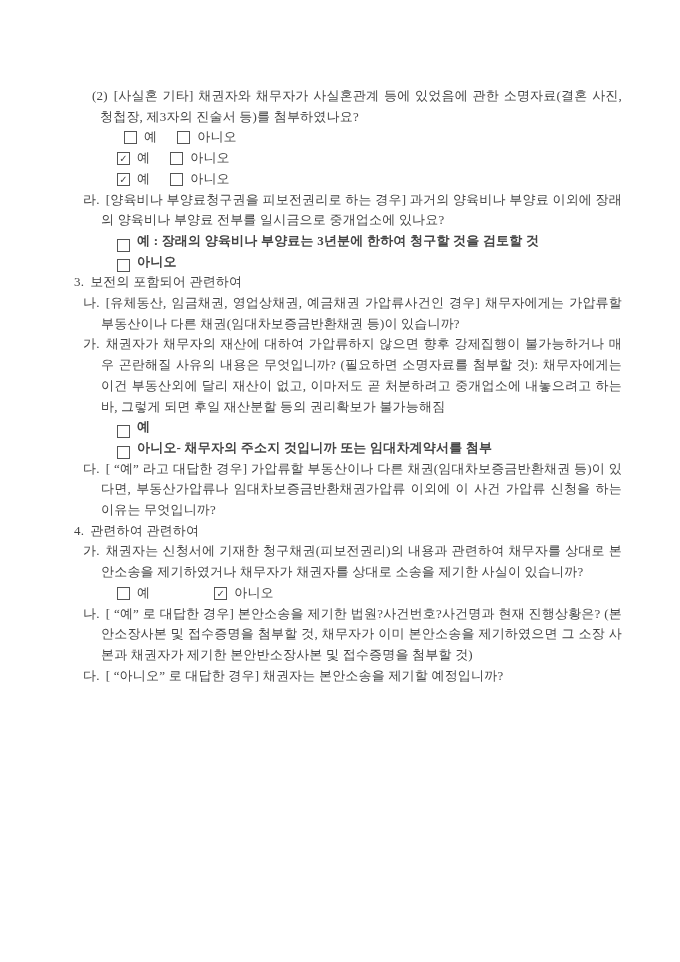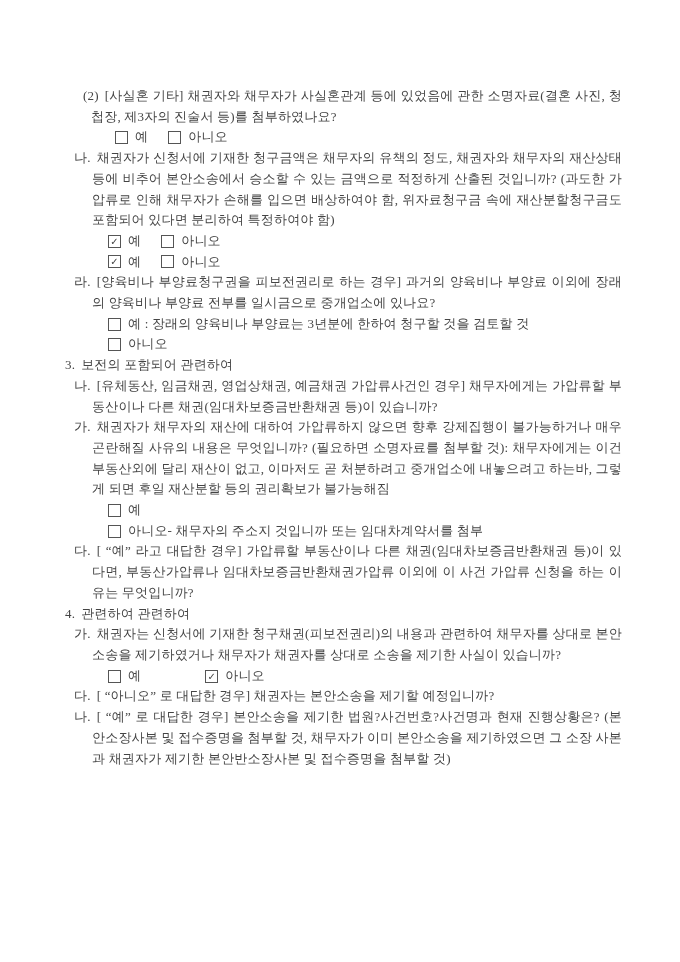--- a/index.html
+++ b/index.html
@@ -12,40 +12,41 @@
     overflow:hidden;
   }
   .doc{
     position:absolute;top:0;left:0;
     width:680px;
     padding-top:86px;
     box-sizing:border-box;
     font-size:13px;
     line-height:20.7px;
     letter-spacing:0.2px;
+    padding-left:9px;
   }
   .blk{
     text-align:justify;
     word-break:break-all;
     padding-right:58px;
   }
   .blk .lbl{margin-right:6px;}
   .l1{padding-left:78px;text-indent:-13px;}
   .l2{padding-left:92px;text-indent:-18px;}
   .l3{padding-left:91px;text-indent:-8px;}
   .cbrow{
     padding-left:108px;
     display:flex;
     align-items:center;
     gap:20px;
   }
   .cbrow.indent-l3{padding-left:115px;}
   .cbrow.wide{gap:64px;}
   .cbitem{display:inline-flex;align-items:center;white-space:normal;}
-  .cbstack .cbitem{display:flex;align-items:center;}
+  .cbstack .cbitem{display:flex;align-items:flex-end;font-weight:bold;}
   .cb{
     display:inline-block;
     flex:0 0 auto;
     width:11px;height:11px;
     border:1.4px solid #555555;
     margin-right:7px;
     font-size:10px;
     line-height:11px;
     text-align:center;
     color:#444444;
@@ -69,23 +70,20 @@
       <span class="cbitem">
         <span class="cb"></span>
           <span class="cblabel">예</span>
       </span>
       <span class="cbitem">
         <span class="cb"></span>
           <span class="cblabel">아니오</span>
       </span>
     </div>
 
-    <div class="blk l2">
-      <span class="lbl">나.</span><span class="txt">채권자가 신청서에 기재한 청구금액은 채무자의 유책의 정도, 채권자와 채무자의 재산상태 등에 비추어 본안소송에서 승소할 수 있는 금액으로 적정하게 산출된 것입니까? (과도한 가압류로 인해 채무자가 손해를 입으면 배상하여야 함, 위자료청구금 속에 재산분할청구금도 포함되어 있다면 분리하여 특정하여야 함)</span>
-    </div>
     <div class="cbrow">
       <span class="cbitem">
         <span class="cb">✓</span>
           <span class="cblabel">예</span>
       </span>
       <span class="cbitem">
         <span class="cb"></span>
           <span class="cblabel">아니오</span>
       </span>
     </div>
@@ -157,21 +155,21 @@
         <span class="cb"></span>
           <span class="cblabel">예</span>
       </span>
       <span class="cbitem">
         <span class="cb">✓</span>
           <span class="cblabel">아니오</span>
       </span>
     </div>
 
     <div class="blk l2">
-      <span class="lbl">다.</span><span class="txt">[ “아니오” 로 대답한 경우] 채권자는 본안소송을 제기할 예정입니까?</span>
+      <span class="lbl">나.</span><span class="txt">[ “예” 로 대답한 경우] 본안소송을 제기한 법원?사건번호?사건명과 현재 진행상황은? (본안소장사본 및 접수증명을 첨부할 것, 채무자가 이미 본안소송을 제기하였으면 그 소장 사본과 채권자가 제기한 본안반소장사본 및 접수증명을 첨부할 것)</span>
     </div>
 
     <div class="blk l2">
-      <span class="lbl">나.</span><span class="txt">[ “예” 로 대답한 경우] 본안소송을 제기한 법원?사건번호?사건명과 현재 진행상황은? (본안소장사본 및 접수증명을 첨부할 것, 채무자가 이미 본안소송을 제기하였으면 그 소장 사본과 채권자가 제기한 본안반소장사본 및 접수증명을 첨부할 것)</span>
+      <span class="lbl">다.</span><span class="txt">[ “아니오” 로 대답한 경우] 채권자는 본안소송을 제기할 예정입니까?</span>
     </div>
 
   </div>
 </div>
 
 </body></html>

